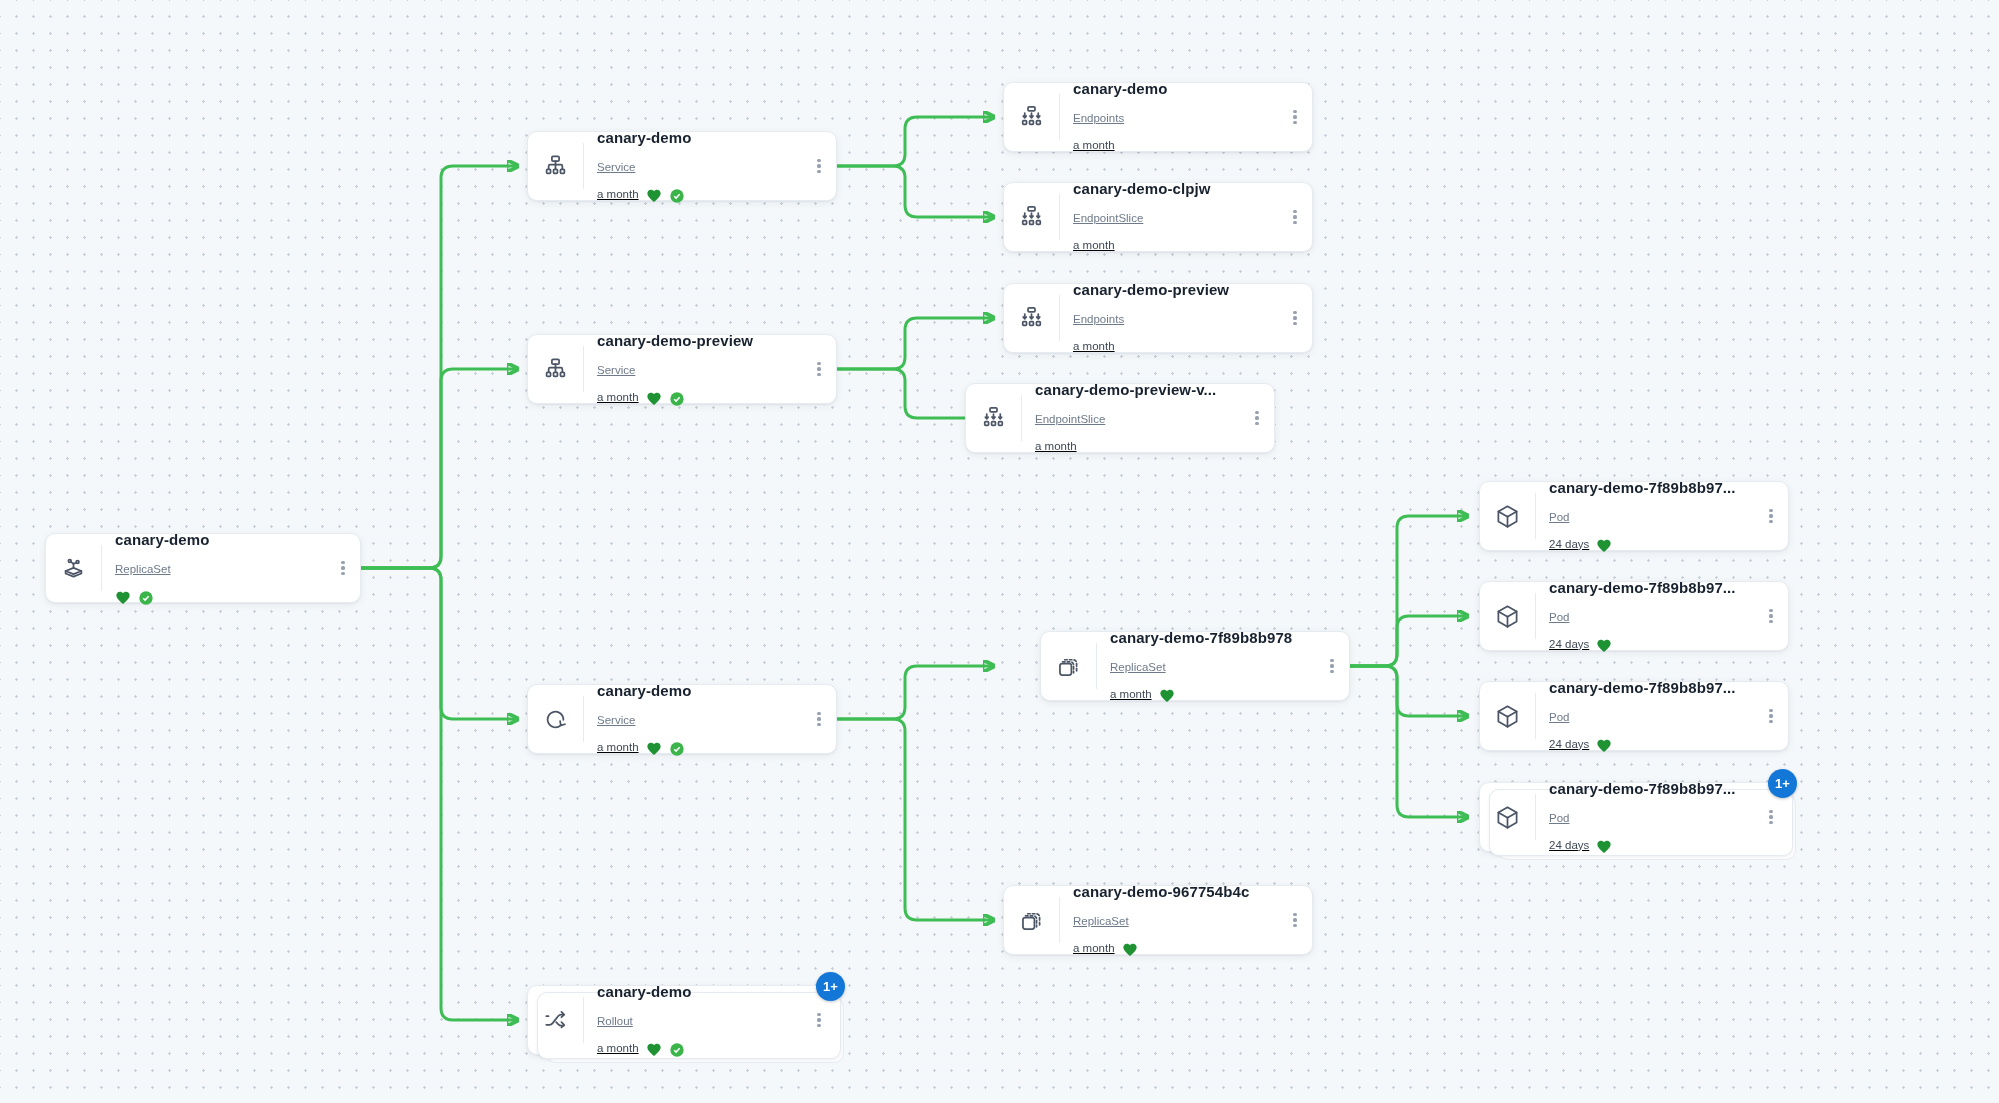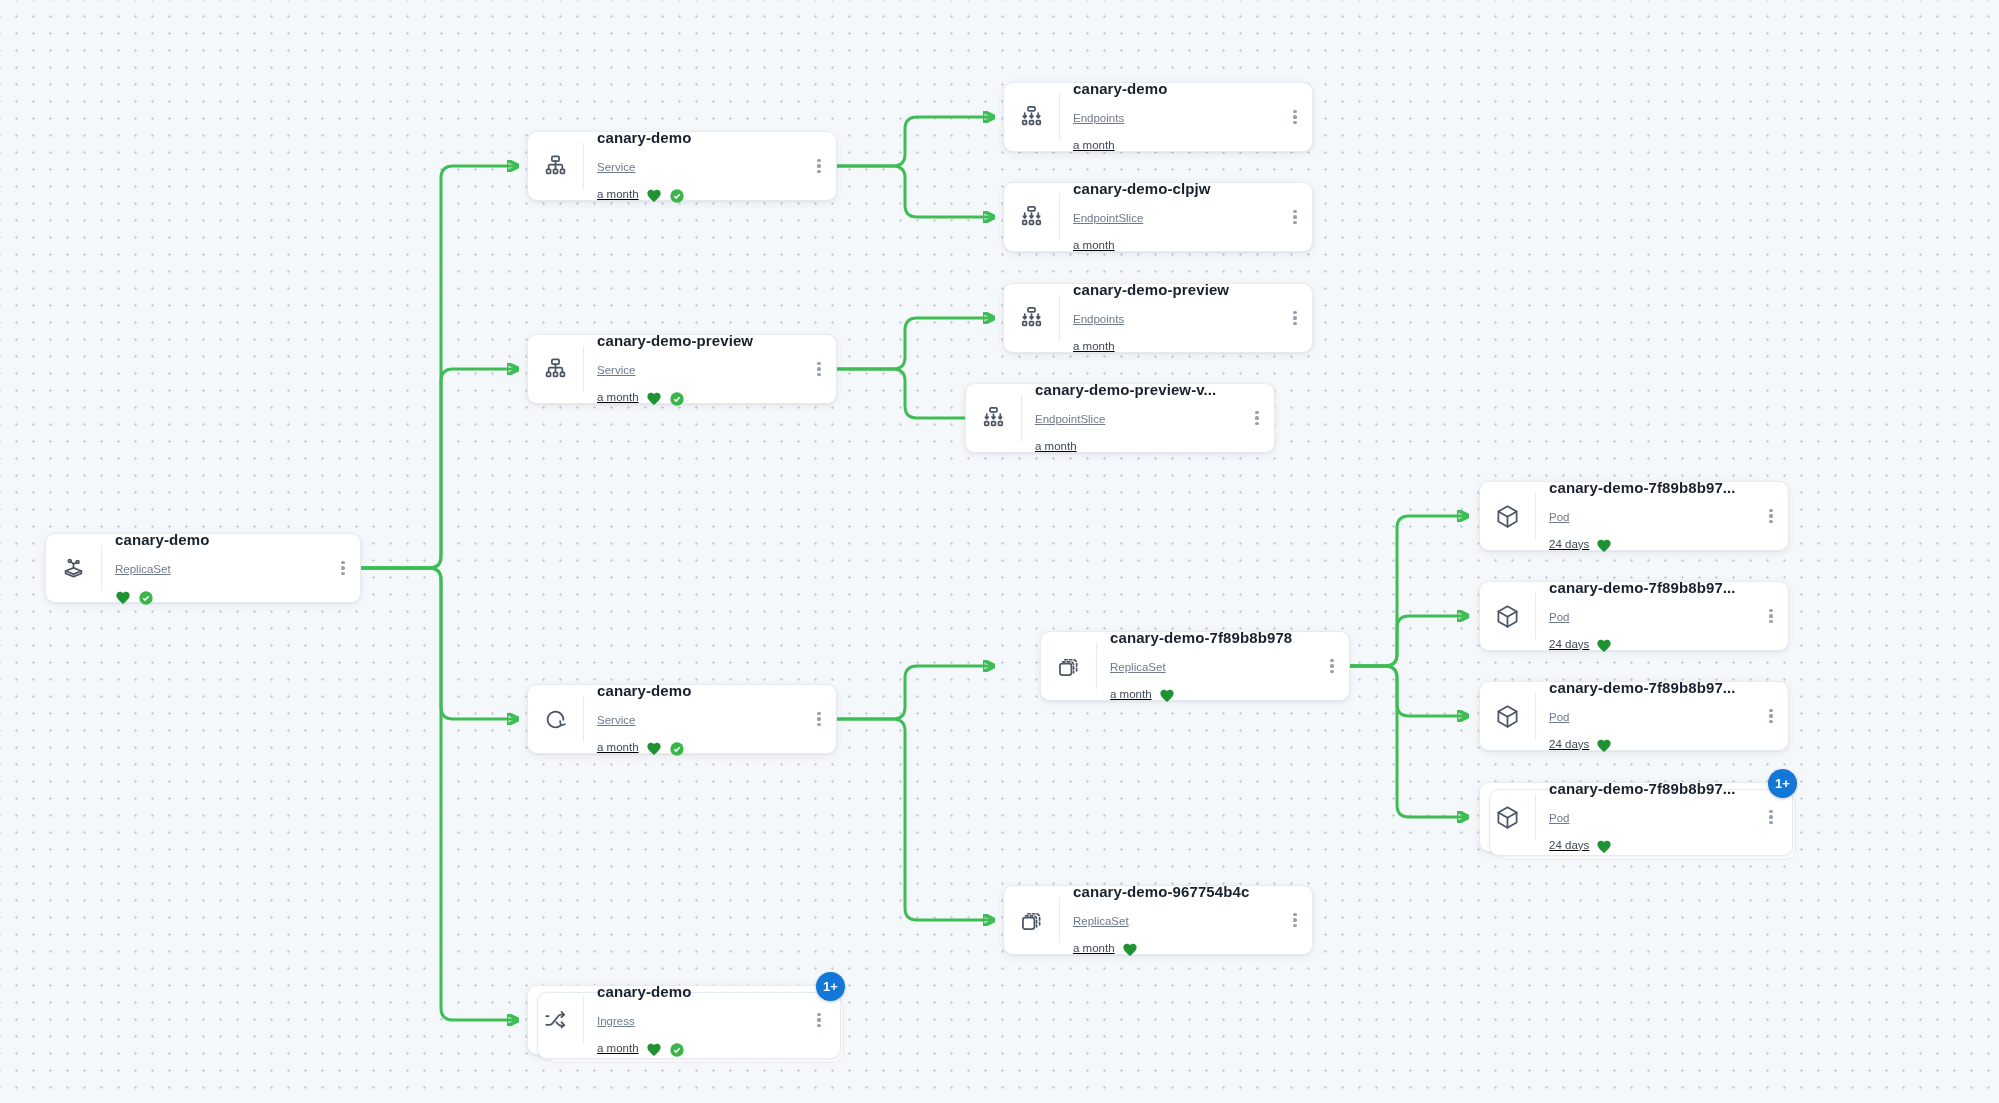--- a/index.html
+++ b/index.html
@@ -263,21 +263,21 @@
   <div class="card stacked" style="left:527px;top:985px">
     <div class="badge">1+</div>
     <div class="icon-col">
         <svg class="nicon" viewBox="0 0 24 24">
           <use href="#i-ingress"></use>
         </svg>
       </div>
     <div class="divider"></div>
     <div class="body">
       <div class="title">canary-demo</div>
-      <div class="kind">Ingress</div>
+      <div class="kind">Rollout</div>
       <div class="meta">
         <span class="age">a month</span>
         <svg class="st heart" viewBox="0 0 24 24">
             <use href="#i-heart"></use>
           </svg>
         <svg class="st check" viewBox="0 0 24 24">
             <use href="#i-check"></use>
           </svg>
       </div>
     </div>

